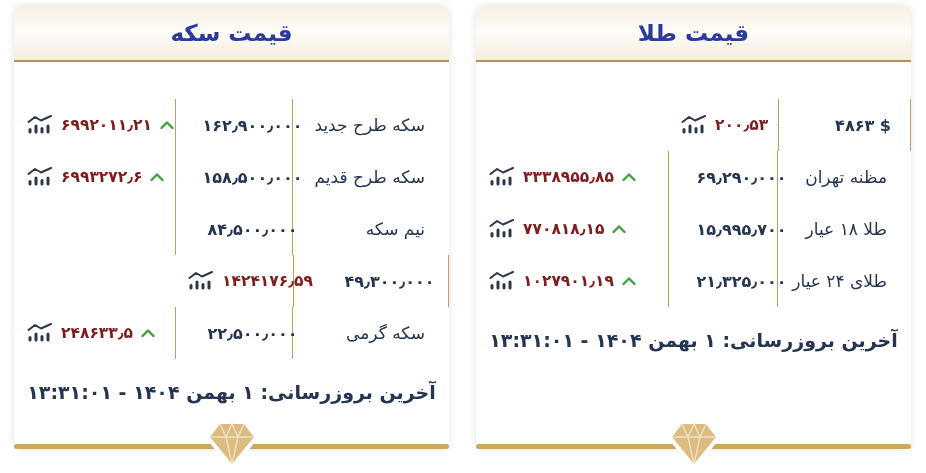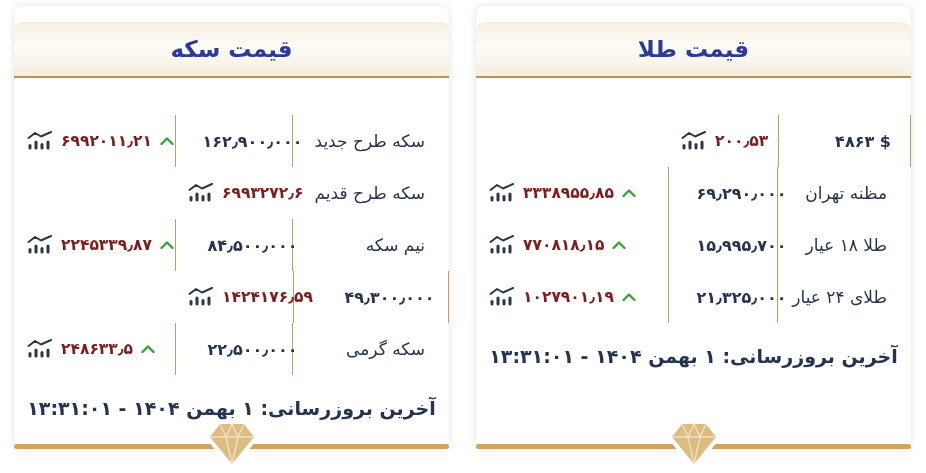--- a/index.html
+++ b/index.html
@@ -14,21 +14,21 @@
   }
   .card{
     position:relative;width:435px;height:443px;
     background:#ffffff;border-radius:8px;
     box-shadow:0 0 7px rgba(90,90,90,.18);
   }
   .card-header{
     height:54px;border-radius:8px 8px 0 0;
     border-bottom:2px solid #b79255;
     background:linear-gradient(180deg,#f6f0e2 0%,#fdfcf8 48%,#f4edde 100%);
-    display:flex;align-items:center;justify-content:center;margin-top:16px;
+    display:flex;align-items:center;justify-content:center;
   }
   .card-title{
     font-size:23px;font-weight:700;color:#2c3a99;letter-spacing:0;
   }
   .rows{margin-top:37px;}
   .row{
     display:grid;height:52px;align-items:center;
   }
   .card-gold .row{grid-template-columns:133px 110px 1fr;}
   .card-coin .row{grid-template-columns:156px 118px 1fr;}
@@ -196,20 +196,21 @@
       </button>
       <span>۶۹۹۲۰۱۱٫۲۱</span>
       <svg width="14" height="10" viewBox="0 0 14 10" fill="none">
         <polyline points="1.5,8 7,2.5 12.5,8" stroke="#3da03c" stroke-width="2.4" stroke-linecap="round" stroke-linejoin="round"></polyline>
       </svg>
     </div>
   </div>
 
   <div class="row">
     <div class="row-label">سکه طرح قدیم</div>
+    <div class="row-value">۱۵۸٫۵۰۰٫۰۰۰</div>
     <div class="row-change">
       <button class="chart-icon-btn">
         <svg width="26" height="20" viewBox="0 0 26 20" fill="none">
           <g fill="#2c3747">
             <rect x="1.5" y="13" width="3" height="5.5" rx="1.5"></rect>
             <rect x="7.5" y="9.5" width="3" height="9" rx="1.5"></rect>
             <rect x="13.5" y="12" width="3" height="6.5" rx="1.5"></rect>
             <rect x="19.5" y="9.5" width="3" height="9" rx="1.5"></rect>
           </g>
           <polyline points="1.5,7 8,2 14,5.5 24,1" stroke="#2c3747" stroke-width="2" stroke-linecap="round" stroke-linejoin="round" fill="none"></polyline>
@@ -218,37 +219,20 @@
       <span>۶۹۹۳۲۷۲٫۶</span>
       <svg width="14" height="10" viewBox="0 0 14 10" fill="none">
         <polyline points="1.5,8 7,2.5 12.5,8" stroke="#3da03c" stroke-width="2.4" stroke-linecap="round" stroke-linejoin="round"></polyline>
       </svg>
     </div>
   </div>
 
   <div class="row">
     <div class="row-label">نیم سکه</div>
     <div class="row-value">۸۴٫۵۰۰٫۰۰۰</div>
-    <div class="row-change">
-      <button class="chart-icon-btn">
-        <svg width="26" height="20" viewBox="0 0 26 20" fill="none">
-          <g fill="#2c3747">
-            <rect x="1.5" y="13" width="3" height="5.5" rx="1.5"></rect>
-            <rect x="7.5" y="9.5" width="3" height="9" rx="1.5"></rect>
-            <rect x="13.5" y="12" width="3" height="6.5" rx="1.5"></rect>
-            <rect x="19.5" y="9.5" width="3" height="9" rx="1.5"></rect>
-          </g>
-          <polyline points="1.5,7 8,2 14,5.5 24,1" stroke="#2c3747" stroke-width="2" stroke-linecap="round" stroke-linejoin="round" fill="none"></polyline>
-        </svg>
-      </button>
-      <span>۲۲۴۵۳۳۹٫۸۷</span>
-      <svg width="14" height="10" viewBox="0 0 14 10" fill="none">
-        <polyline points="1.5,8 7,2.5 12.5,8" stroke="#3da03c" stroke-width="2.4" stroke-linecap="round" stroke-linejoin="round"></polyline>
-      </svg>
-    </div>
   </div>
 
   <div class="row">
     <div class="row-value">۴۹٫۳۰۰٫۰۰۰</div>
     <div class="row-change">
       <button class="chart-icon-btn">
         <svg width="26" height="20" viewBox="0 0 26 20" fill="none">
           <g fill="#2c3747">
             <rect x="1.5" y="13" width="3" height="5.5" rx="1.5"></rect>
             <rect x="7.5" y="9.5" width="3" height="9" rx="1.5"></rect>

